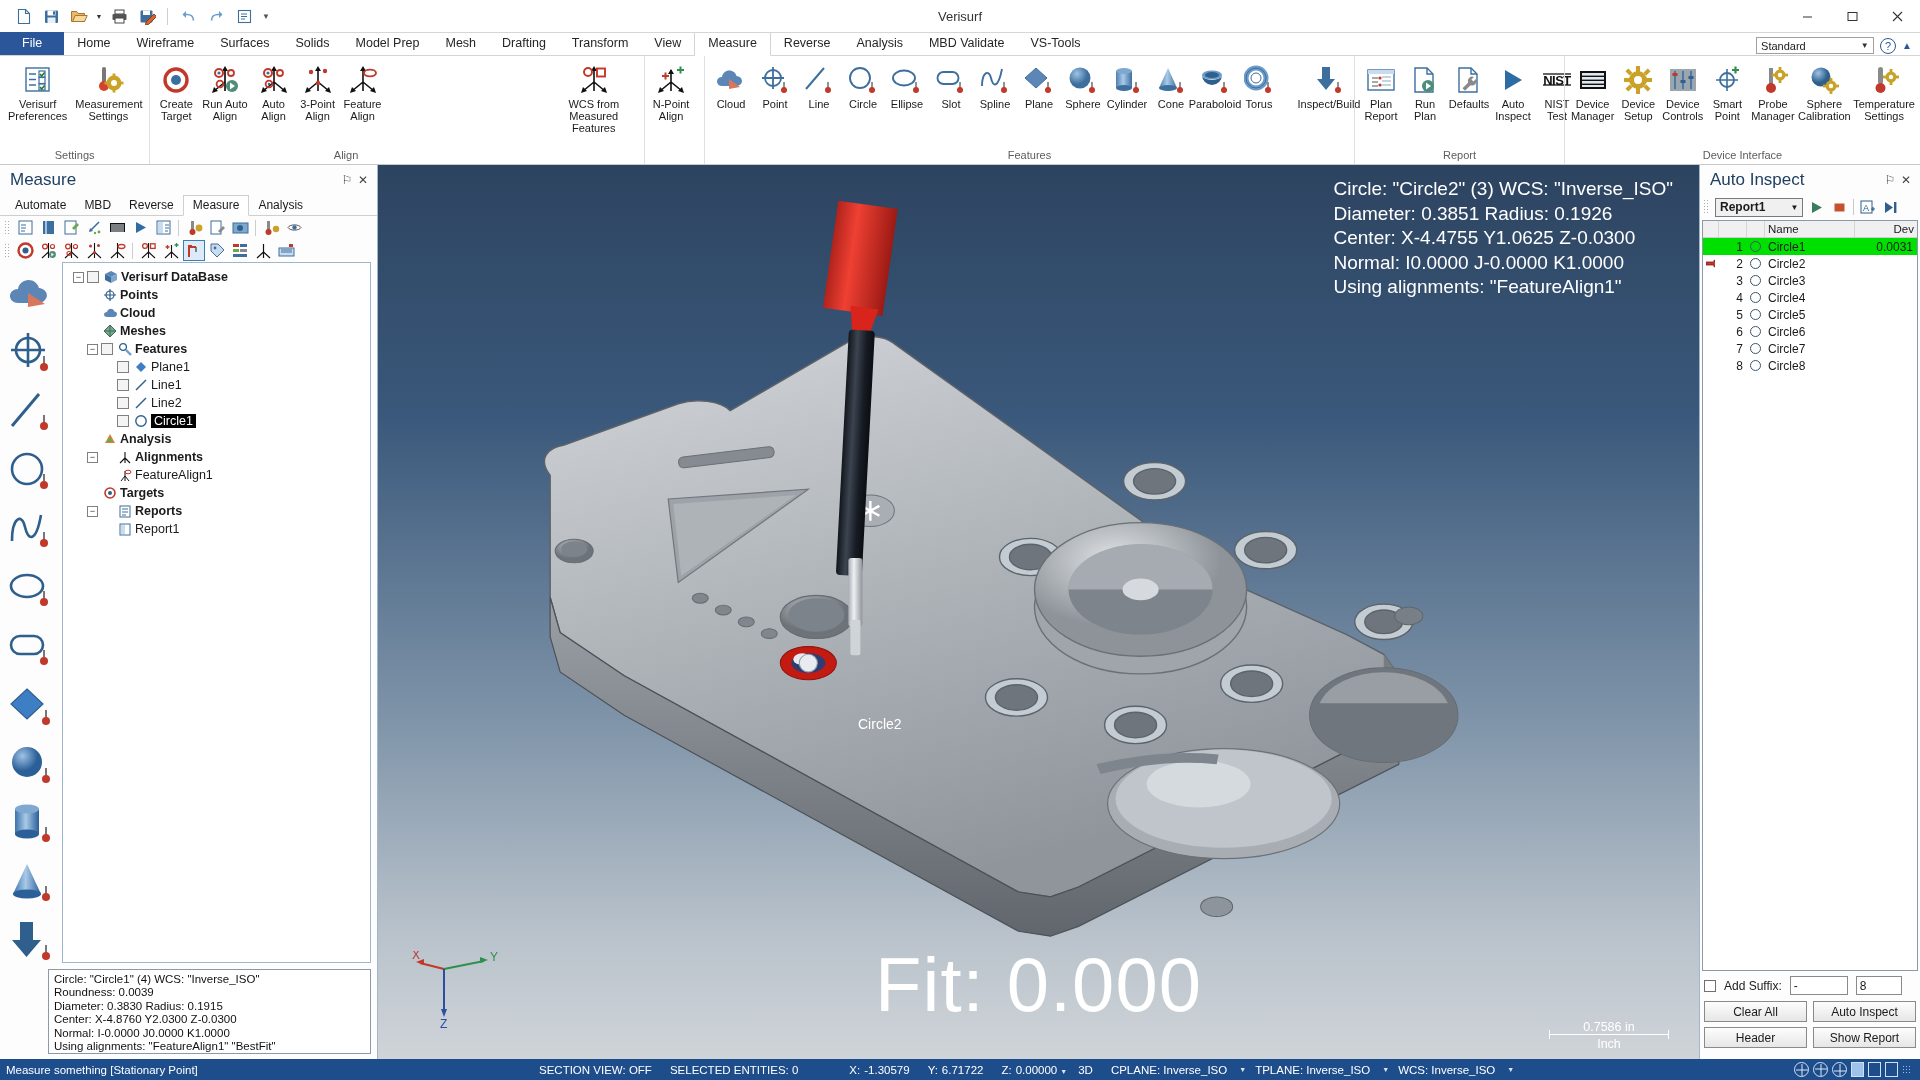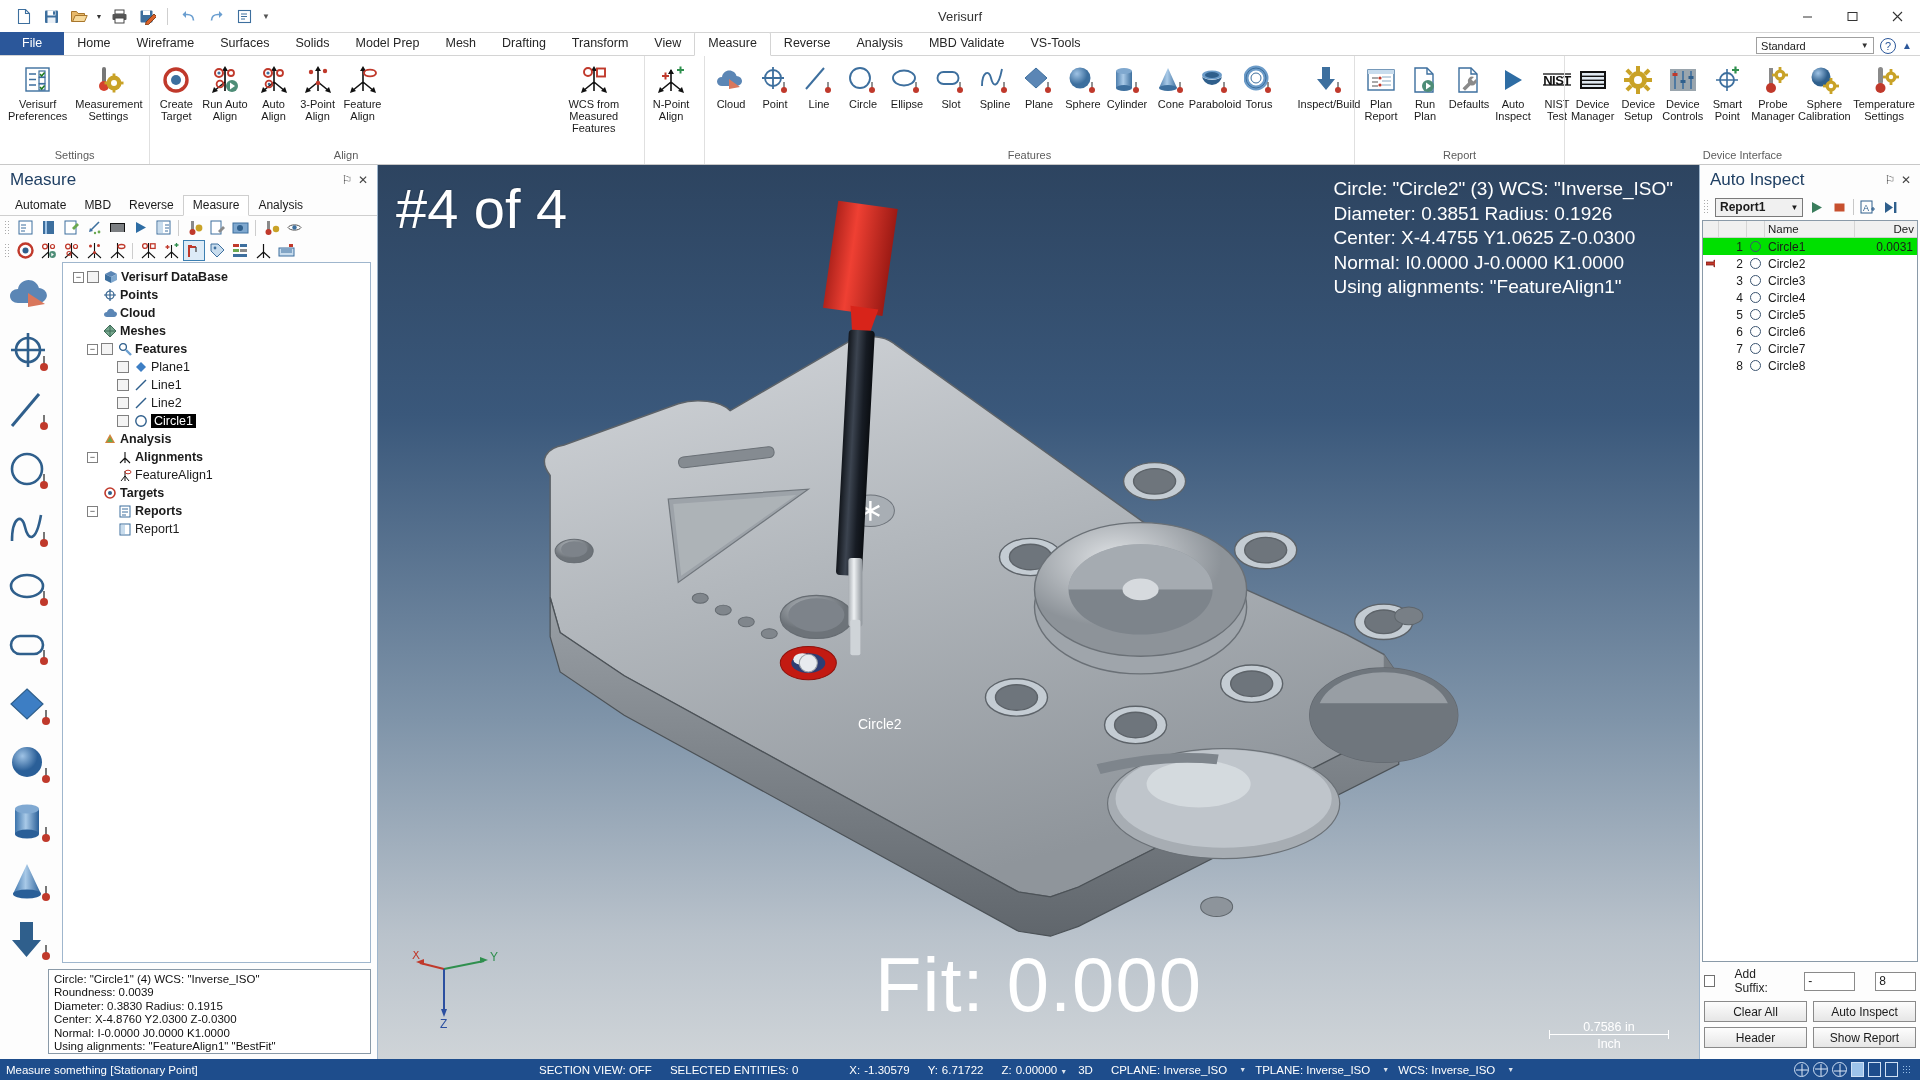--- a/index.html
+++ b/index.html
@@ -91,21 +91,21 @@
   .rcombo .cv { flex:1; } .rcombo .ca { width:15px; font-size:8px; text-align:center; font-weight:normal; }
   .rib { width:20px; height:20px; display:flex; align-items:center; justify-content:center; }
   .grid { flex:1; border:1px solid #8a9aa8; margin:1px 2px; background:#fff; overflow:hidden; font-size:12px; }
   .ghead { display:flex; height:17px; background:#f0f0f0; border-bottom:1px solid #cfcfcf; }
   .gh { border-right:1px solid #d5d5d5; padding:1px 3px; font-size:11.5px; display:flex; align-items:center; }
   .grow { display:flex; height:17px; align-items:center; }
   .grow.sel { background:#00e000; }
   .gc { border-right:1px solid transparent; padding:0 3px; display:flex; align-items:center; overflow:hidden; white-space:nowrap; }
   .ocircle { width:11px; height:11px; border:1.4px solid #3b5470; border-radius:50%; }
   .rbottom { padding:4px 4px 6px 4px; }
-  .sufrow { display:flex; align-items:center; gap:20px; margin-bottom:6px; }
+  .sufrow { display:flex; align-items:center; gap:8px; margin-bottom:6px; }
   .cbx { width:12px; height:12px; border:1px solid #707070; background:#fff; }
   .tinput { height:19px; border:1px solid #8a8a8a; background:#fff; font-size:12px; padding:0 3px; display:flex; align-items:center; }
   .brow { display:flex; justify-content:space-between; margin-bottom:5px; gap:6px; }
   .pbtn { flex:1; height:21px; border:1px solid #8a8a8a; background:linear-gradient(180deg,#fdfdfd,#e6e6e6); font-size:12px; display:flex; align-items:center; justify-content:center; }
 
   
   .statusbar { height:21px; background:#1e4d8c; color:#fff; display:flex; align-items:center; font-size:11.5px; }
   .sb-left { padding-left:6px; width:530px; }
   .sb-item { padding:0 9px; white-space:nowrap; }
   .sb-val { padding-left:4px; }
@@ -1330,21 +1330,20 @@
           <path d="M452 40 L512 40 L512 150 L452 150 Z" fill="url(#redg)" transform="rotate(8 482 95)"></path>
           <path d="M470 145 L498 145 L492 175 L476 175 Z" fill="#d8241a" transform="rotate(8 484 160)"></path>
           <rect x="464" y="168" width="26" height="250" rx="4" fill="url(#probeb)" transform="rotate(3 477 293)"></rect>
           <rect x="470" y="400" width="14" height="70" rx="3" fill="url(#probetip)"></rect>
           <rect x="472" y="463" width="10" height="36" rx="2" fill="#cfd4d8"></rect>
           <circle cx="430" cy="507" r="9" fill="#e8ebef" stroke="#9aa0a6"></circle>
         </g>
       </svg>
 
       <div class="bigtitle">
-        <div>#4 of 4</div>
       </div>
 
       <div class="hud">
         <div>Circle: "Circle2" (3)  WCS: "Inverse_ISO"</div>
         <div>Diameter: 0.3851  Radius: 0.1926</div>
         <div>Center: X-4.4755 Y1.0625 Z-0.0300</div>
         <div>Normal: I0.0000 J-0.0000 K1.0000</div>
         <div>Using alignments: "FeatureAlign1"</div>
       </div>
 

